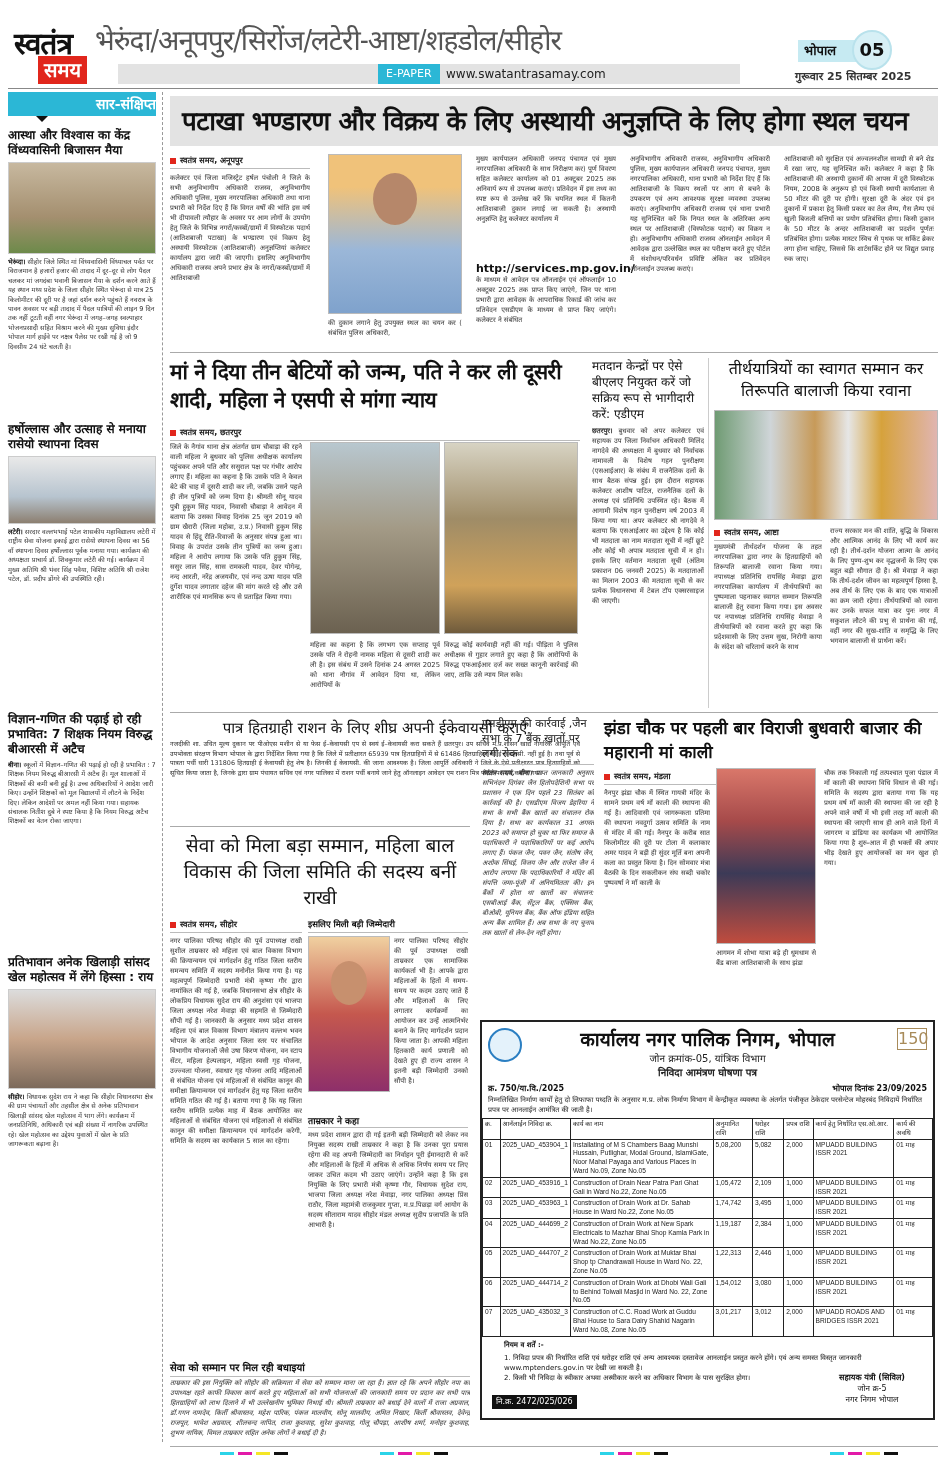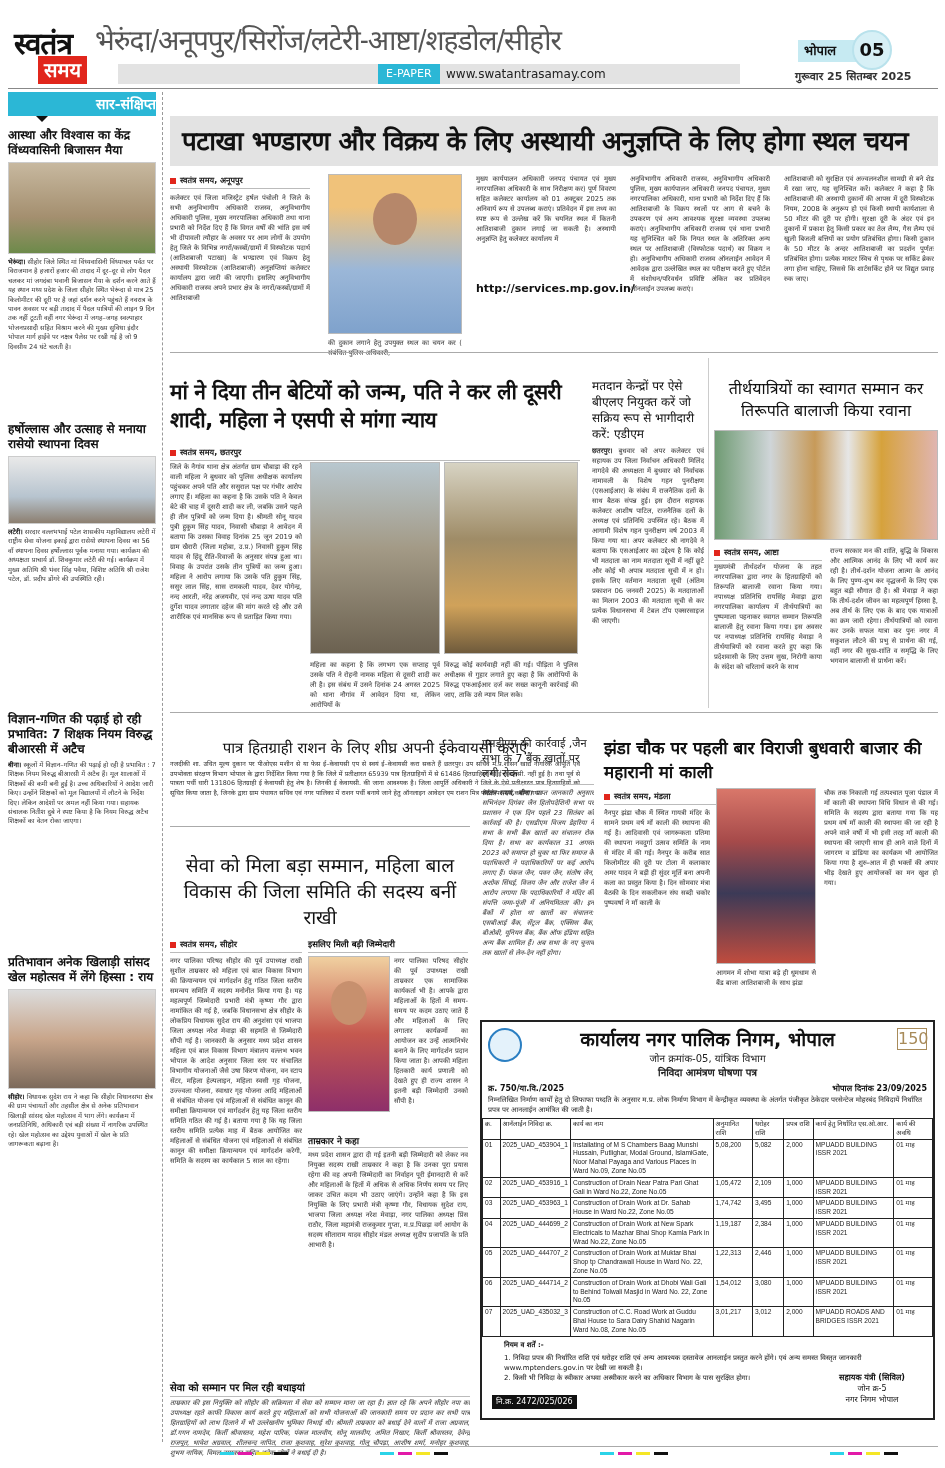--- a/index.html
+++ b/index.html
@@ -23,21 +23,21 @@
   .leftcol { position: absolute; left: 8px; top: 92px; width: 148px; height: 1350px; }
   .leftcol-sep { position: absolute; left: 162px; top: 92px; width: 0; height: 1350px; border-left: 1px dashed #999; }
   .saar-head { background: #2bb7d6; color: #fff; font-weight: bold; font-size: 14px; text-align: right; height: 24px; line-height: 24px; }
   .saar-arrow { width: 0; height: 0; border-left: 6px solid transparent; border-right: 6px solid transparent; border-top: 6px solid #111; margin-left: 28px; }
   .lc-head { font-weight: bold; font-size: 12px; line-height: 15px; margin: 6px 0 4px; color: #111; }
   .lc-img { background: linear-gradient(180deg, #c7b89f 0%, #a48f6f 60%, #6d8a4a 100%); border: 1px solid #ccc; }
   .lc-body { font-size: 6.6px; line-height: 9.4px; color: #333; margin-top: 4px; overflow: hidden; }
   .lc-body b { color: #111; }
 
   
-  .box { position: absolute; margin-top: 20px; }
+  .box { position: absolute; }
   .headline { font-weight: bold; color: #111; }
   .byline { font-size: 8px; font-weight: bold; color: #222; border-bottom: 1px solid #bbb; padding-bottom: 3px; }
   .byline .sq { display: inline-block; width: 6px; height: 6px; background: #e1261c; margin-right: 4px; vertical-align: middle; }
   .body-text { font-size: 6.8px; line-height: 10px; color: #333; overflow: hidden; text-align: justify; }
   .photo { border: 1px solid #bbb; }
   .sep-h { position: absolute; height: 1px; background: #aaa; }
   .sep-v { position: absolute; width: 0; border-left: 1px solid #ccc; }
 
   
   .tender { position: absolute; left: 480px; top: 1020px; width: 455px; height: 400px; border: 2px solid #222; background: #fff; }
@@ -111,20 +111,21 @@
     <div class="byline"><span class="sq"></span><span>स्वतंत्र समय, अनूपपुर</span></div>
     <p class="body-text" style="height:180px;margin-top:4px;">कलेक्टर एवं जिला मजिस्ट्रेट हर्षल पंचोली ने जिले के सभी अनुविभागीय अधिकारी राजस्व, अनुविभागीय अधिकारी पुलिस, मुख्य नगरपालिका अधिकारी तथा थाना प्रभारी को निर्देश दिए हैं कि विगत वर्षों की भांति इस वर्ष भी दीपावली त्यौहार के अवसर पर आम लोगों के उपयोग हेतु जिले के विभिन्न नगरों/कस्बों/ग्रामों में विस्फोटक पदार्थ (आतिशबाजी पटाखा) के भण्डारण एवं विक्रय हेतु अस्थायी विस्फोटक (आतिशबाजी) अनुज्ञप्तियां कलेक्टर कार्यालय द्वारा जारी की जाएगी। इसलिए अनुविभागीय अधिकारी राजस्व अपने प्रभार क्षेत्र के नगरों/कस्बों/ग्रामों में आतिशबाजी</p>
   </div>
   <div class="photo" style="position:absolute;left:158px;top:58px;width:134px;height:160px;background:linear-gradient(180deg,#f0c27a 0%,#f0c27a 20%,#9bb7d8 60%,#7fa2cc 100%);">
     <div style="position:absolute;left:44px;top:18px;width:44px;height:52px;border-radius:50%;background:#b6876a;"></div>
   </div>
   <p class="body-text" style="position:absolute;left:158px;top:222px;width:134px;height:26px;">की दुकान लगाने हेतु उपयुक्त स्थल का चयन कर ( संबंधित पुलिस अधिकारी,</p>
   <div style="position:absolute;left:306px;top:58px;width:140px;">
     <p class="body-text" style="height:108px;">मुख्य कार्यपालन अधिकारी जनपद पंचायत एवं मुख्य नगरपालिका अधिकारी के साथ निरीक्षण कर) पूर्ण विवरण सहित कलेक्टर कार्यालय को 01 अक्टूबर 2025 तक अनिवार्य रूप से उपलब्ध कराएं। प्रतिवेदन में इस तथ्य का स्पष्ट रूप से उल्लेख करें कि चयनित स्थल में कितनी आतिशबाजी दुकान लगाई जा सकती है। अस्थायी अनुज्ञप्ति हेतु कलेक्टर कार्यालय में</p>
     <div style="font-size:11px;font-weight:bold;">http://services.mp.gov.in/</div>
+    <p class="body-text" style="height:72px;">के माध्यम से आवेदन पत्र ऑनलाईन एवं ऑफलाईन 10 अक्टूबर 2025 तक प्राप्त किए जाएंगे, जिन पर थाना प्रभारी द्वारा आवेदक के आपराधिक रिकार्ड की जांच कर प्रतिवेदन एसडीएम के माध्यम से प्राप्त किए जाएंगे। कलेक्टर ने संबंधित</p>
   </div>
   <p class="body-text" style="position:absolute;left:460px;top:58px;width:140px;height:190px;">अनुविभागीय अधिकारी राजस्व, अनुविभागीय अधिकारी पुलिस, मुख्य कार्यपालन अधिकारी जनपद पंचायत, मुख्य नगरपालिका अधिकारी, थाना प्रभारी को निर्देश दिए हैं कि आतिशबाजी के विक्रय स्थलों पर आग से बचने के उपकरण एवं अन्य आवश्यक सुरक्षा व्यवस्था उपलब्ध कराएं। अनुविभागीय अधिकारी राजस्व एवं थाना प्रभारी यह सुनिश्चित करें कि नियत स्थल के अतिरिक्त अन्य स्थल पर आतिशबाजी (विस्फोटक पदार्थ) का विक्रय न हो। अनुविभागीय अधिकारी राजस्व ऑनलाईन आवेदन में आवेदक द्वारा उल्लेखित स्थल का परीक्षण करते हुए पोर्टल में संशोधन/परिवर्धन प्रविष्टि अंकित कर प्रतिवेदन ऑनलाईन उपलब्ध कराएं।</p>
   <p class="body-text" style="position:absolute;left:614px;top:58px;width:150px;height:190px;">आतिशबाजी को सुरक्षित एवं अज्वलनशील सामग्री से बने शेड में रखा जाए, यह सुनिश्चित करें। कलेक्टर ने कहा है कि आतिशबाजी की अस्थायी दुकानों की आपस में दूरी विस्फोटक नियम, 2008 के अनुरूप हो एवं किसी स्थायी कार्यशाला से 50 मीटर की दूरी पर होगी। सुरक्षा दूरी के अंदर एवं इन दुकानों में प्रकाश हेतु किसी प्रकार का तेल लैम्प, गैस लैम्प एवं खुली बिजली बत्तियों का प्रयोग प्रतिबंधित होगा। किसी दुकान के 50 मीटर के अन्दर आतिशबाजी का प्रदर्शन पूर्णतः प्रतिबंधित होगा। प्रत्येक मास्टर स्विच से पृथक पर सर्किट ब्रेकर लगा होना चाहिए, जिससे कि शार्टसर्किट होने पर विद्युत प्रवाह रुक जाए।</p>
 </section>
 <div class="sep-h" style="left:170px;top:352px;width:768px;"></div>
 
 <section class="box" style="left:170px;top:358px;width:410px;height:350px;">
   <h2 class="headline" style="font-size:21px;line-height:28px;letter-spacing:-0.5px;">मां ने दिया तीन बेटियों को जन्म, पति ने कर ली दूसरी शादी, महिला ने एसपी से मांगा न्याय</h2>
   <div class="byline" style="position:absolute;left:0;top:68px;width:410px;"><span class="sq"></span><span>स्वतंत्र समय, छतरपुर</span></div>
   <p class="body-text" style="position:absolute;left:0;top:84px;width:132px;height:264px;">जिले के नैगांव थाना क्षेत्र अंतर्गत ग्राम चौबाड़ा की रहने वाली महिला ने बुधवार को पुलिस अधीक्षक कार्यालय पहुंचकर अपने पति और ससुराल पक्ष पर गंभीर आरोप लगाए हैं। महिला का कहना है कि उसके पति ने केवल बेटे की चाह में दूसरी शादी कर ली, जबकि उसने पहले ही तीन पुत्रियों को जन्म दिया है। श्रीमती सोनू यादव पुत्री हुकुम सिंह यादव, निवासी चौबाड़ा ने आवेदन में बताया कि उसका विवाह दिनांक 25 जून 2019 को ग्राम खैरारी (जिला महोबा, उ.प्र.) निवासी हुकुम सिंह यादव से हिंदू रीति-रिवाजों के अनुसार संपन्न हुआ था। विवाह के उपरांत उसके तीन पुत्रियों का जन्म हुआ। महिला ने आरोप लगाया कि उसके पति हुकुम सिंह, ससुर लाल सिंह, सास रामकली यादव, देवर योगेन्द्र, नन्द आरती, नरेंद्र अजयवीर, एवं नन्द ऊषा यादव पति दुर्गेश यादव लगातार दहेज की मांग करते रहे और उसे शारीरिक एवं मानसिक रूप से प्रताड़ित किया गया।</p>

